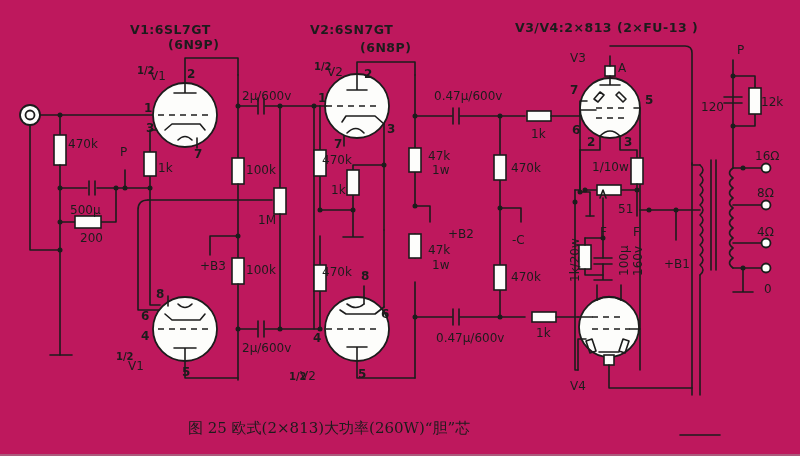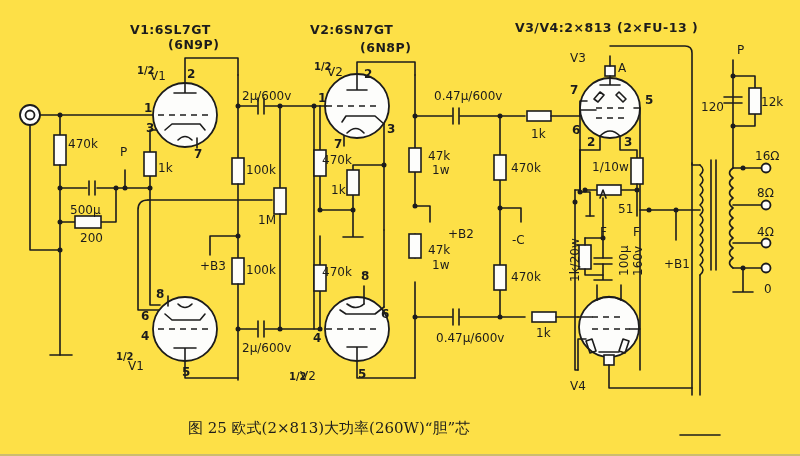--- a/index.html
+++ b/index.html
@@ -1,16 +1,16 @@
 <!DOCTYPE html>
 <html><head>
 <meta charset="utf-8">
 <style>
   html,body{margin:0;padding:0;background:#fdfdfb;}
-  #stage{position:relative;width:800px;height:456px;overflow:hidden;background:#fde047;}
+  #stage{position:relative;width:800px;height:456px;overflow:hidden;background:#be185d;}
   svg{position:absolute;left:0;top:0;}
   .w{stroke:#1c1c1c;stroke-width:1.6;fill:none;stroke-linecap:round;stroke-linejoin:round;}
   .thin{stroke:#1c1c1c;stroke-width:1.2;fill:none;}
   .dash{stroke:#1c1c1c;stroke-width:1.6;fill:none;stroke-dasharray:6 5;}
   .tube{stroke:#1c1c1c;stroke-width:1.8;fill:#fdfdfb;}
   .res{stroke:#1c1c1c;stroke-width:1.6;fill:#fdfdfb;}
   .dot{fill:#1c1c1c;}
   .term{stroke:#1c1c1c;stroke-width:1.8;fill:#fdfdfb;}
   text{font-family:"DejaVu Sans",sans-serif;fill:#1c1c1c;font-size:12px;}
   text.lbl{font-size:12px;}

